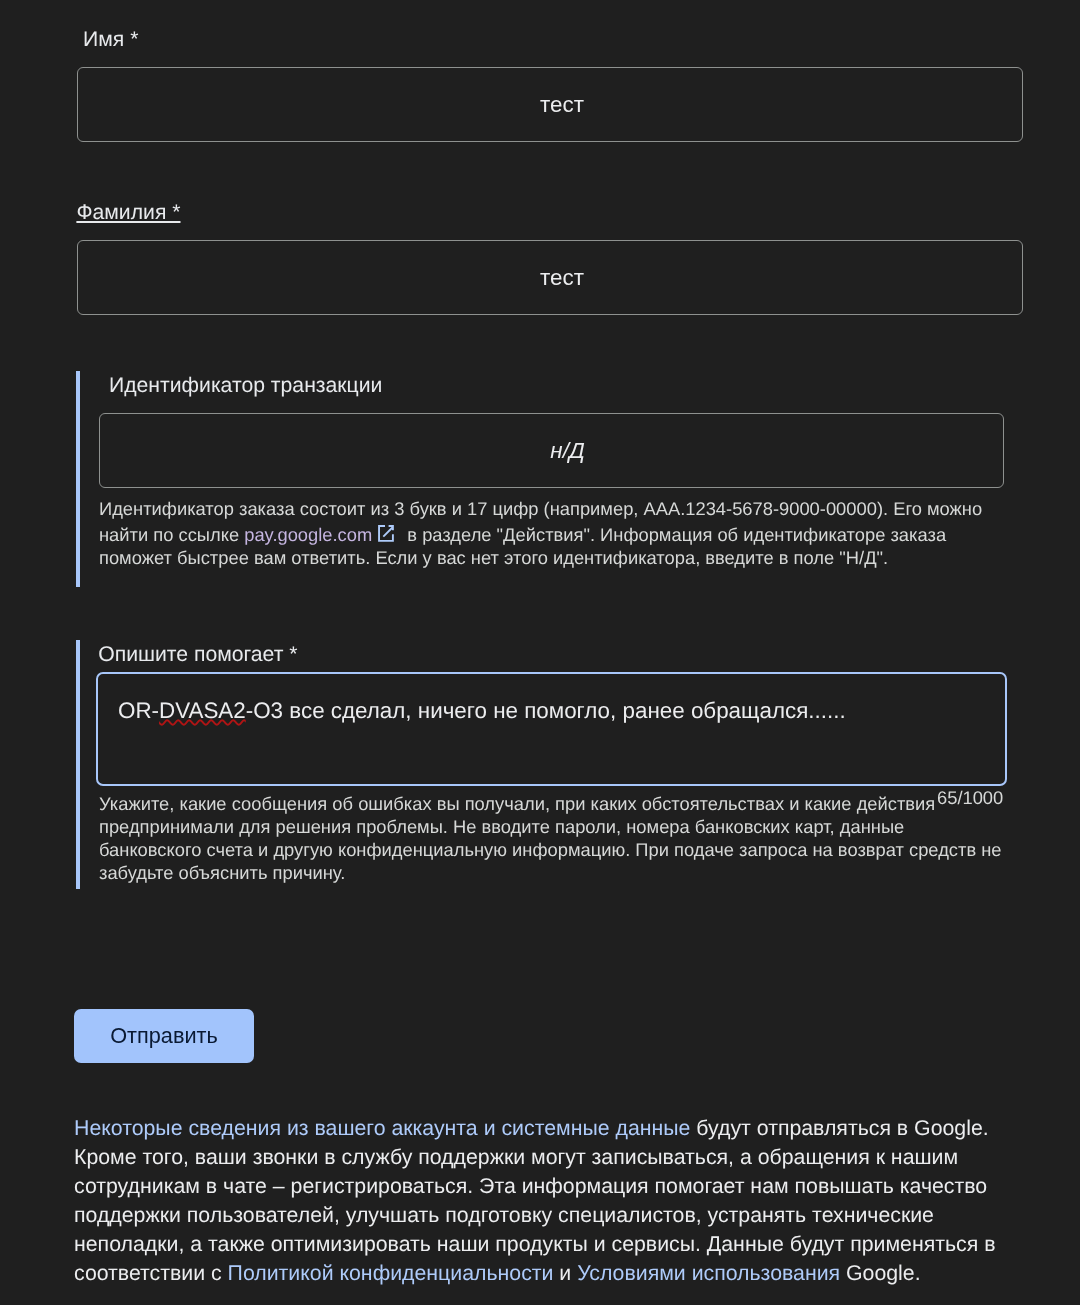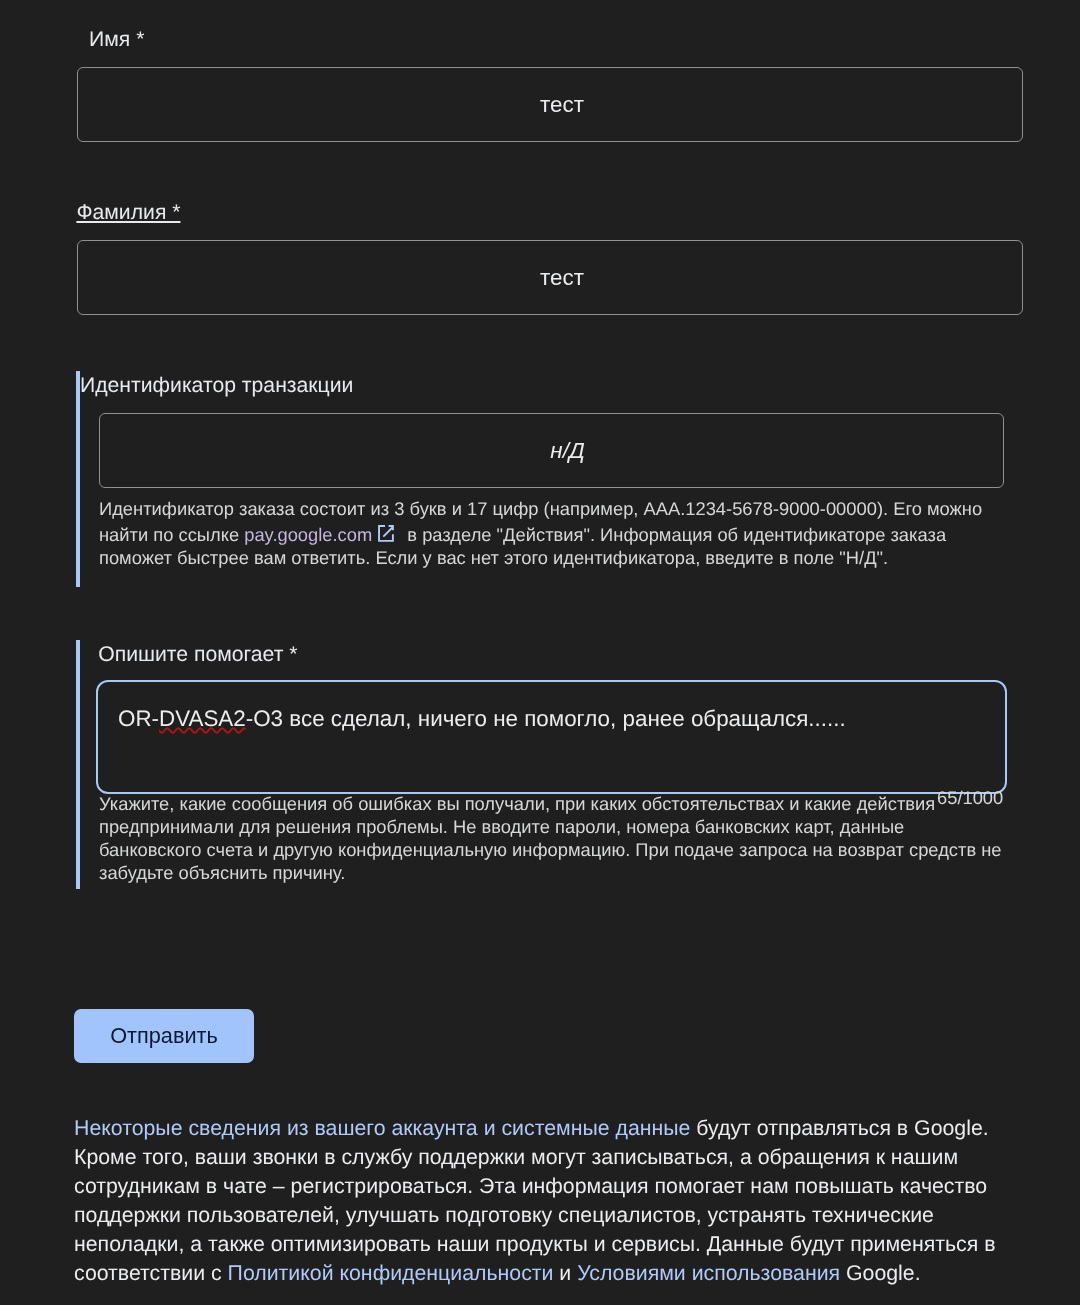--- a/index.html
+++ b/index.html
@@ -58,23 +58,22 @@
     position:absolute;
     color:var(--muted);
     font-size:18.33px;
     line-height:23px;
   }
   .help a{color:var(--link);text-decoration:none;}
   .help a.visited{color:var(--link-visited);}
   .focusbox{
     position:absolute;
     border:2px solid var(--accent);
-    border-radius:12px;
+    border-radius:7px;
     background:transparent;
-    margin-top:8px;
   }
   .tavalue{
     position:absolute;
     left:20px;
     top:24px;
     color:var(--text);
     font-size:22.4px;
     line-height:26px;
     white-space:nowrap;
   }
@@ -114,28 +113,28 @@
     text-decoration-thickness:1.6px;
   }
   .oin{display:inline-block;width:18px;height:23px;vertical-align:-2px;margin:0 7px 0 5px;position:relative;}
   .oin svg{position:absolute;left:0;bottom:0;}
 </style>
 </head>
 <body>
 
 <div class="page">
 
-  <div class="lbl" style="left:89px;top:26.7px;">Имя *</div>
+  <div class="lbl" style="left:83px;top:26.7px;">Имя *</div>
   <input class="box inp" style="left: 77px; top: 67px; width: 946px; height: 75px;" value="тест">
 
   <div class="lbl" style="left:76.4px;top:199.7px;text-decoration:underline;">Фамилия *</div>
   <input class="box inp" style="left: 77px; top: 240px; width: 946px; height: 75px;" value="тест">
 
   <div class="accent" style="left:76px;top:371px;height:216px;"></div>
-  <div class="lbl" style="left:80px;top:372.7px;">Идентификатор транзакции</div>
+  <div class="lbl" style="left:109px;top:372.7px;">Идентификатор транзакции</div>
   <input class="box inp" style="left: 99px; top: 413px; width: 905px; height: 75px; padding-left: 32px; font-style: italic;" value="н/Д">
   <div class="help" style="left:99px;top:497px;width:895px;"><span>Идентификатор заказа состоит из 3 букв и 17 цифр (например, AAA.1234-5678-9000-00000). Его можно найти по ссылке </span><a href="#" class="visited">pay.google.com</a><span class="oin"><svg width="18" height="19" viewBox="0 0 18 19" fill="none" stroke="#aecbfa" stroke-width="1.9">
           <path d="M11.6 2.0H15.9V6.3"></path>
           <path d="M15.9 10.2V16.9H2.05V2.0H8.0"></path>
           <path d="M6.3 12.6 15.4 3.5"></path>
         </svg></span><span> в разделе "Действия". Информация об идентификаторе заказа поможет быстрее вам ответить. Если у вас нет этого идентификатора, введите в поле "Н/Д".</span></div>
 
   <div class="accent" style="left:76px;top:640px;height:249px;"></div>
   <div class="lbl" style="left:98.2px;top:641.7px;">Опишите помогает *</div>
   <div class="focusbox" style="left:96px;top:672px;width:911px;height:114px;">

